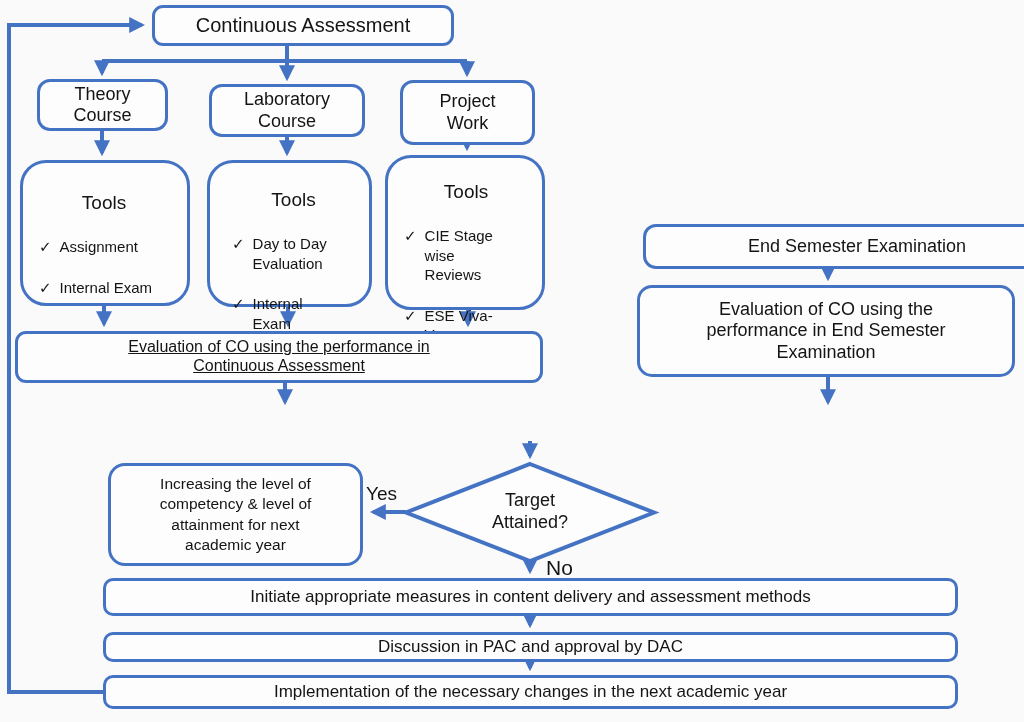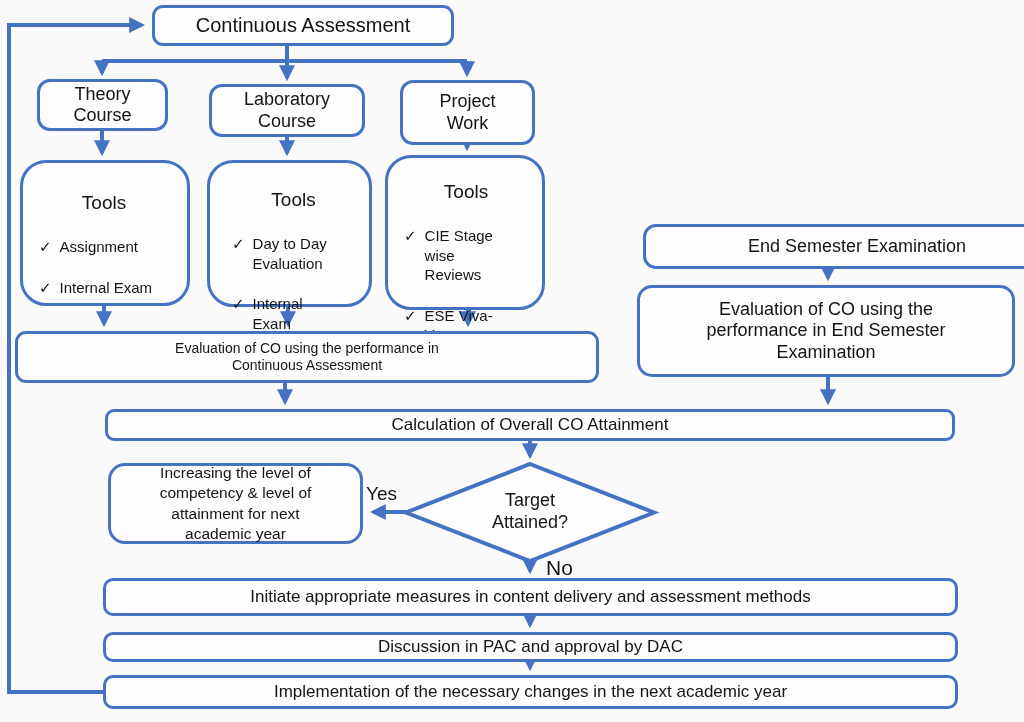--- a/index.html
+++ b/index.html
@@ -35,25 +35,25 @@
 
   .tools{display:block;border-radius:26px;}
   .n-tools1{left:20px;top:160px;width:170px;height:146px;padding:10px 8px 0 16px;}
   .n-tools2{left:207px;top:160px;width:165px;height:147px;padding:7px 4px 0 22px;}
   .n-tools3{left:385px;top:155px;width:160px;height:155px;padding:4px 4px 0 16px;}
   .tools-title{font-size:19px;text-align:center;margin-bottom:2px;padding-right:10px;}
   .tool-item{display:flex;gap:8px;font-size:15px;text-align:left;line-height:1.3;margin-top:2px;}
   .tool-check{flex:0 0 auto;}
   .tool-text{white-space:pre-line;}
 
-  .n-evalca{left:15px;top:331px;width:584px;height:52px;font-size:14px;}
+  .n-evalca{left:15px;top:331px;width:528px;height:52px;font-size:16px;text-decoration:underline;}
   .n-ese{left:643px;top:224px;width:428px;height:45px;font-size:18px;border-radius:13px;}
   .n-evalese{left:637px;top:285px;width:378px;height:92px;font-size:18px;border-radius:15px;}
   .n-calc{left:105px;top:409px;width:850px;height:32px;font-size:17px;border-radius:9px;}
-  .n-increase{left:108px;top:463px;width:255px;height:81px;font-size:15.5px;border-radius:17px;line-height:1.3;}
+  .n-increase{left:108px;top:463px;width:255px;height:103px;font-size:15.5px;border-radius:17px;line-height:1.3;}
   .n-initiate{left:103px;top:578px;width:855px;height:38px;font-size:17px;border-radius:10px;}
   .n-discussion{left:103px;top:632px;width:855px;height:30px;font-size:17px;border-radius:10px;}
   .n-impl{left:103px;top:675px;width:855px;height:34px;font-size:17px;border-radius:10px;}
 
   .diamond-label{left:455px;top:490px;width:150px;font-size:18px;text-align:center;line-height:1.22;}
   .lbl-yes{left:366px;top:483px;font-size:19px;}
   .lbl-no{left:546px;top:556px;font-size:21px;}
 </style>
 </head>
 <body>
@@ -140,21 +140,20 @@
   </div>
 
   <div class="node n-evalca">Evaluation of CO using the performance in
 Continuous Assessment</div>
 
   <div class="node n-ese">End Semester Examination</div>
   <div class="node n-evalese">Evaluation of CO using the
 performance in End Semester
 Examination</div>
 
-  <div class="node n-calc">Calculation of Overall CO Attainment</div>
 
   <div class="floating diamond-label">Target
 Attained?</div>
   <div class="floating lbl-yes">Yes</div>
   <div class="floating lbl-no">No</div>
 
   <div class="node n-increase">Increasing the level of
 competency &amp; level of
 attainment for next
 academic year</div>

